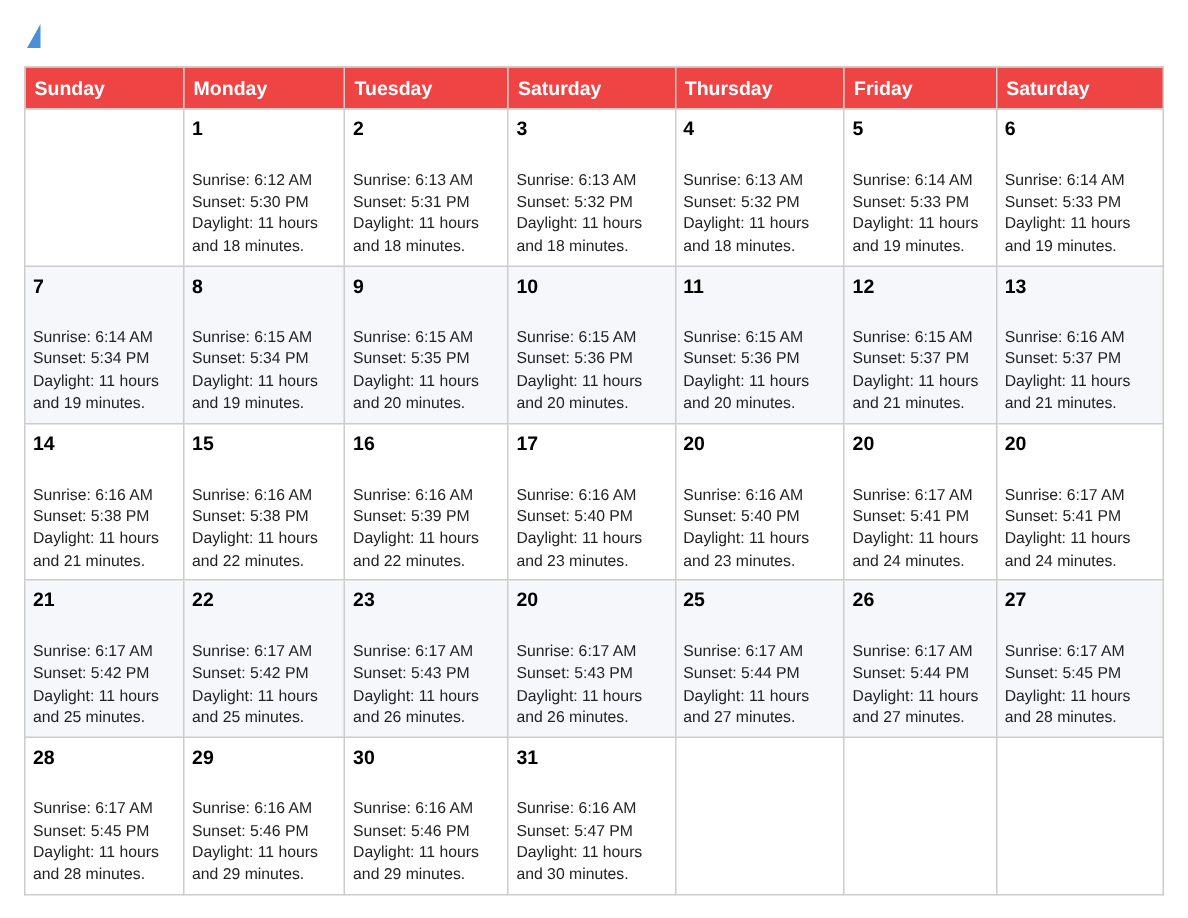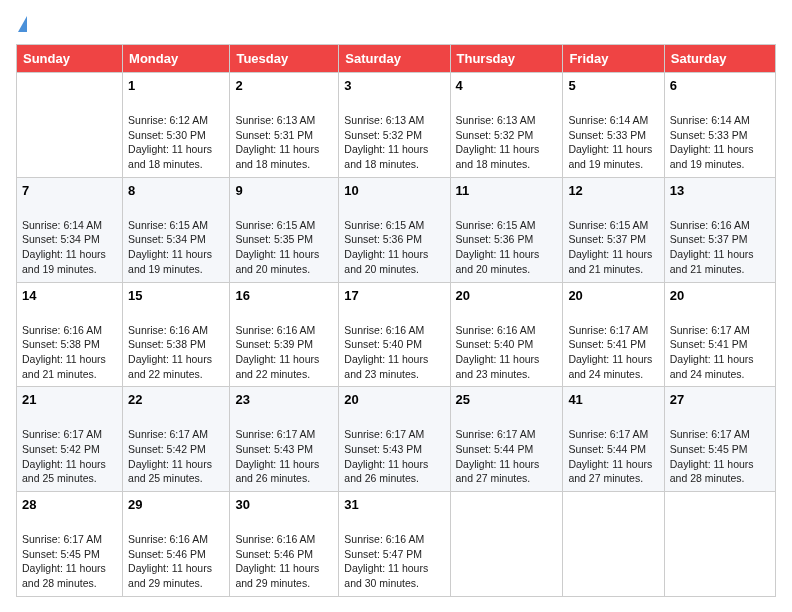--- a/index.html
+++ b/index.html
@@ -225,21 +225,21 @@
         </td>
         <td>
           <span class="day-num">20</span>
           <div class="day-info">Sunrise: 6:17 AM<br>Sunset: 5:43 PM<br>Daylight: 11 hours and 26 minutes.</div>
         </td>
         <td>
           <span class="day-num">25</span>
           <div class="day-info">Sunrise: 6:17 AM<br>Sunset: 5:44 PM<br>Daylight: 11 hours and 27 minutes.</div>
         </td>
         <td>
-          <span class="day-num">41</span>
+          <span class="day-num">26</span>
           <div class="day-info">Sunrise: 6:17 AM<br>Sunset: 5:44 PM<br>Daylight: 11 hours and 27 minutes.</div>
         </td>
         <td>
           <span class="day-num">27</span>
           <div class="day-info">Sunrise: 6:17 AM<br>Sunset: 5:45 PM<br>Daylight: 11 hours and 28 minutes.</div>
         </td>
       </tr>
       <tr>
         <td>
           <span class="day-num">28</span>

